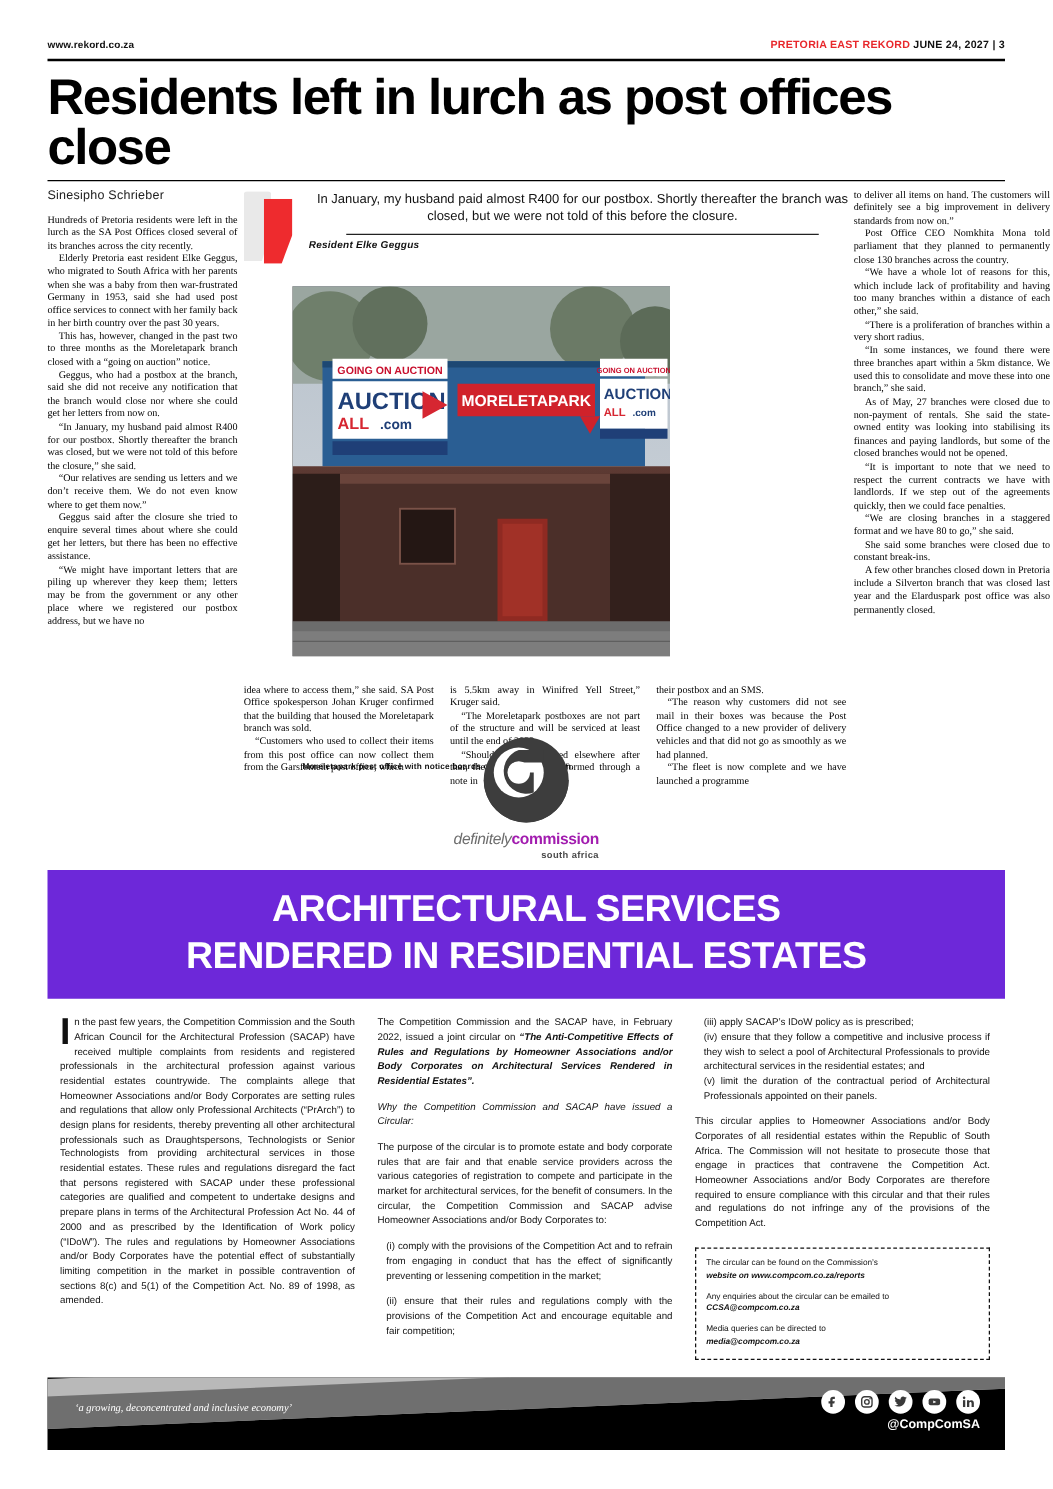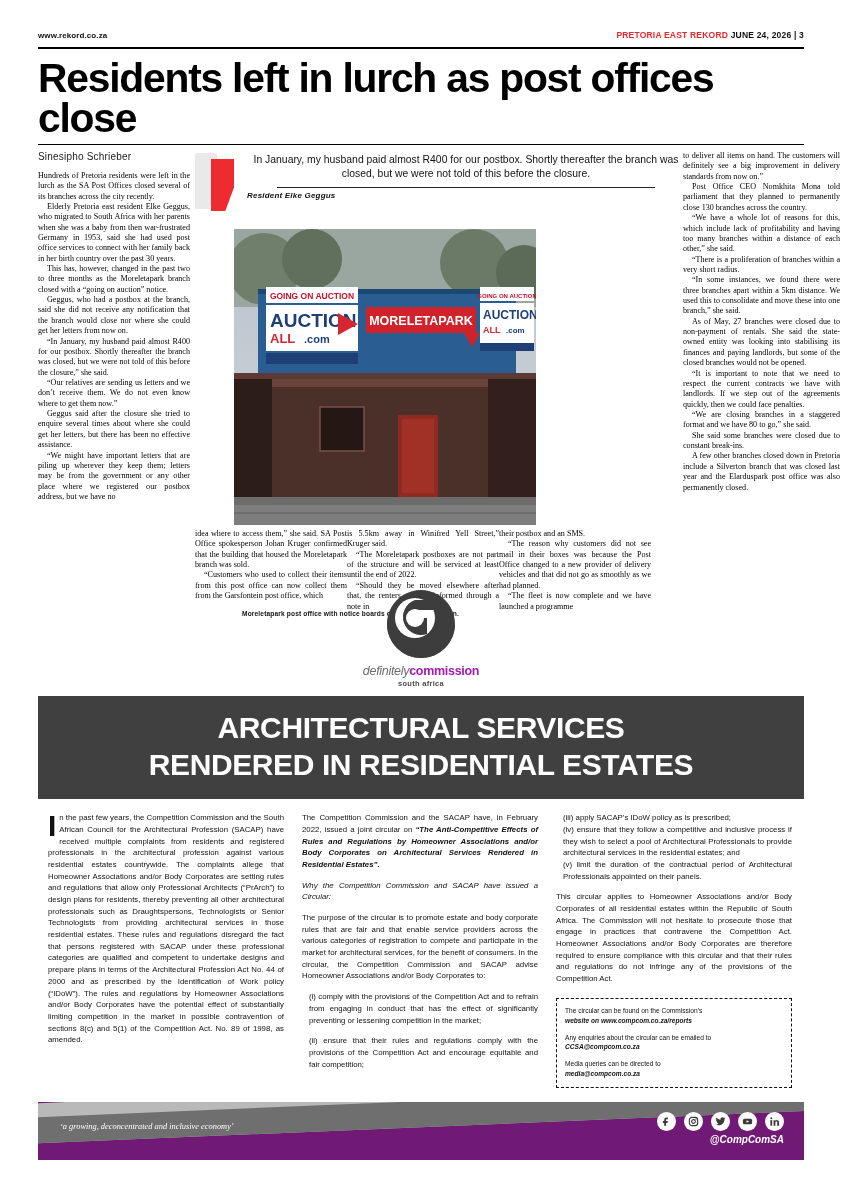--- a/index.html
+++ b/index.html
@@ -59,22 +59,22 @@
   .col p.first { text-indent:0; }
   .byline {
     font-family:"Liberation Sans", sans-serif;
     font-size:10px; font-weight:normal; color:#222;
     margin-bottom:7px; letter-spacing:.2px;
   }
 
   .col1 { left:0; top:0; width:152px; }
   .col5 { left:645px; top:0; width:157px; }
 
-  .lower-cols { position:absolute; top:378px; left:157px; width:645px;
-                display:flex; }
+  .lower-cols { position:absolute; top:396px; left:157px; width:645px;
+                display:flex; gap:13px; }
   .lower-col { width:152px; font-family:"Liberation Serif", serif;
                font-size:8.1px; line-height:1.28; text-align:justify; }
   .lower-col p { margin:0; text-indent:9px; }
   .lower-col p.first { text-indent:0; }
 
   
   .quotebox { position:absolute; left:157px; top:0; width:490px; height:72px;
               display:flex; align-items:flex-start; }
   .quote-mark {
     position:relative; width:52px; height:62px; flex:0 0 52px; margin-top:2px;
@@ -114,24 +114,24 @@
   
   .advert { position:absolute; left:38px; top:576px; width:766px; }
   .cc-logo-wrap { display:flex; flex-direction:column; align-items:center;
                   padding:12px 0 8px 0; }
   .cc-logo-text { margin-top:4px; text-align:center;
      font-family:"Liberation Sans", sans-serif; }
   .cc-logo-text .l1 { font-size:12.5px; letter-spacing:-.3px; }
   .cc-logo-text .l1 .it { font-style:italic; color:#6d6d6d; font-weight:normal; }
   .cc-logo-text .l1 .bd { font-weight:bold; color:#a21caf; }
   .cc-logo-text .l2 { font-size:7.5px; font-weight:bold; color:#4a4a4a;
-                      letter-spacing:.3px; margin-top:1px; }
+                      letter-spacing:.3px; margin-top:1px;text-align:right; }
 
   .ad-banner {
-    background:#404040; color:#fff; text-align:center;
+    background:#6d28d9; color:#fff; text-align:center;
     padding:14px 10px 16px 10px;
   }
   .ad-banner .line {
     font-family:"Liberation Sans", sans-serif;
     font-weight:bold; font-size:30px; line-height:1.22;
     letter-spacing:-.4px;
   }
 
   .ad-body { display:flex; gap:18px; padding:13px 10px 0 10px; }
   .ad-col { width:236px; font-family:"Liberation Sans", sans-serif;
@@ -151,47 +151,47 @@
   .contact-box {
     border:1.4px dashed #111; padding:7px 8px 8px 8px; margin-top:13px;
     font-family:"Liberation Sans", sans-serif; font-size:6.6px;
     line-height:1.5; color:#111;
   }
   .contact-box .em { font-style:italic; font-weight:bold; }
   .contact-box p { margin:0 0 7px 0; }
   .contact-box p:last-child { margin-bottom:0; }
 
   .ad-footer { position:relative; margin-top:14px; height:58px;
-               background:#701a75; overflow:hidden; }
+               background:#000000; overflow:hidden; }
   .ad-footer .swoosh1 { position:absolute; left:-20px; top:-16px;
       width:860px; height:40px; background:#b9b9b9; transform:rotate(-2.4deg); }
   .ad-footer .swoosh2 { position:absolute; left:-20px; top:-2px;
       width:860px; height:26px; background:#6f6f6f; transform:rotate(-2.4deg); }
   .ad-footer .tagline { position:absolute; left:22px; top:20px;
       font-family:"Liberation Serif", serif; font-style:italic;
       font-size:8.4px; color:#ffffff; }
   .social { position:absolute; right:20px; top:10px;
             display:flex; align-items:center; gap:8px; }
   .social .ic { width:19px; height:19px; border-radius:50%;
       background:#ffffff; display:flex; align-items:center; justify-content:center; }
   .social .ic svg { display:block; }
   .handle { position:absolute; right:20px; top:32px;
-     font-family:"Liberation Sans", sans-serif; font-style:italic;
+     font-family:"Liberation Sans", sans-serif; 
      font-weight:bold; font-size:10px; color:#fff; }
 </style>
 </head>
 <body>
 
 <div class="page">
 
   <div class="masthead">
     <div class="masthead-url">www.rekord.co.za</div>
     <div class="masthead-right">
       <span class="brand">PRETORIA EAST REKORD</span>
-      <span class="date">JUNE 24, 2026</span>
+      <span class="date">JUNE 24, 2027</span>
       <span class="date">| 3</span>
     </div>
   </div>
   <div class="rule-thick"></div>
 
   <div class="headline">Residents left in lurch as post offices close</div>
   <div class="rule-thin"></div>
 
   <div class="article">
 

